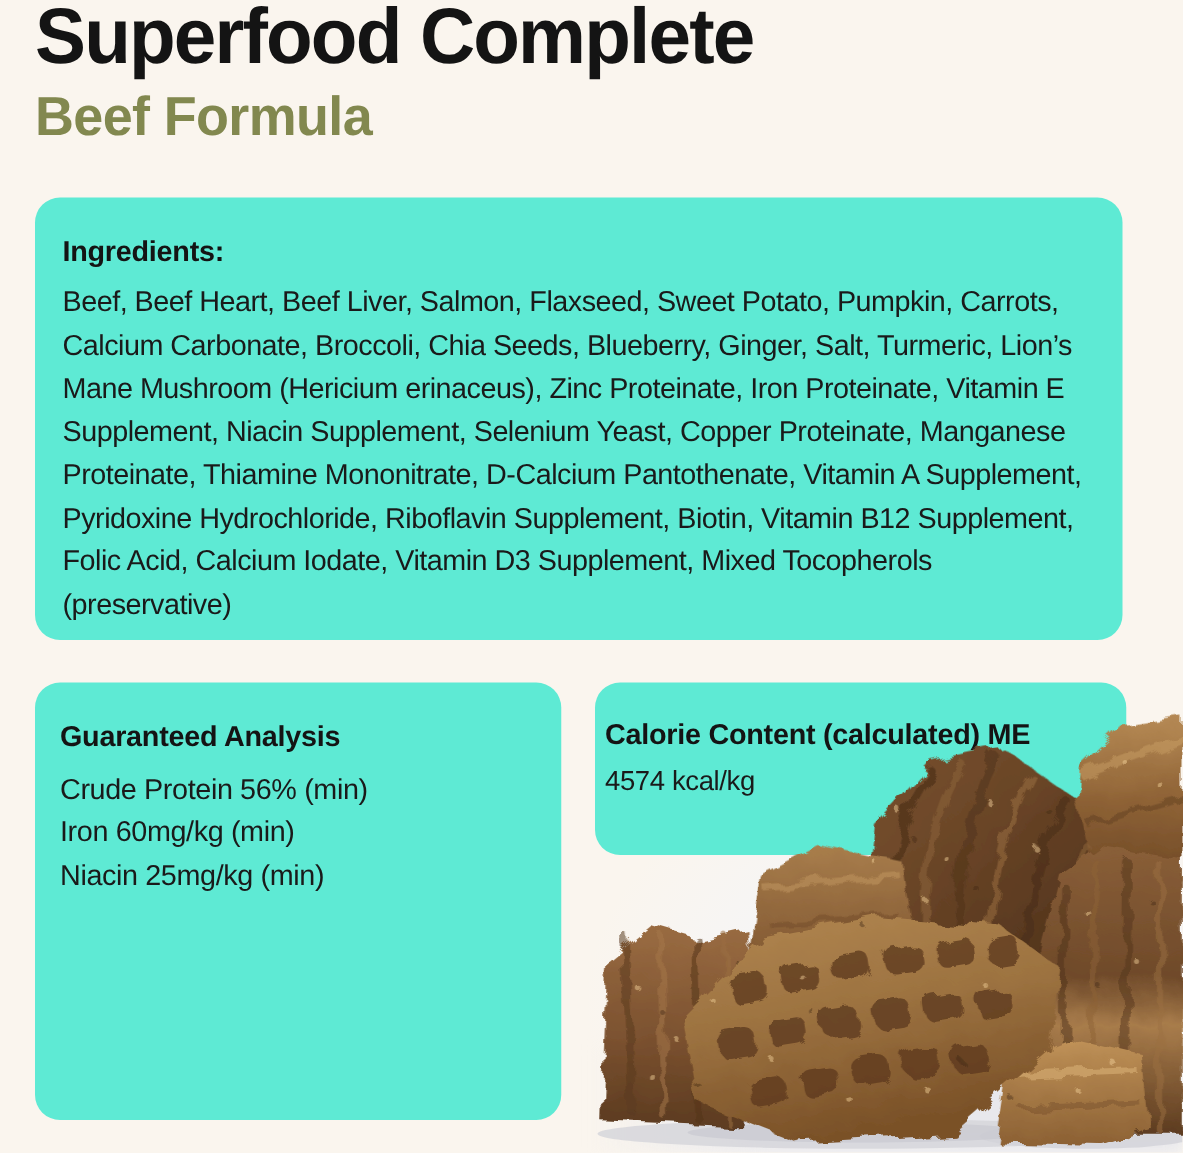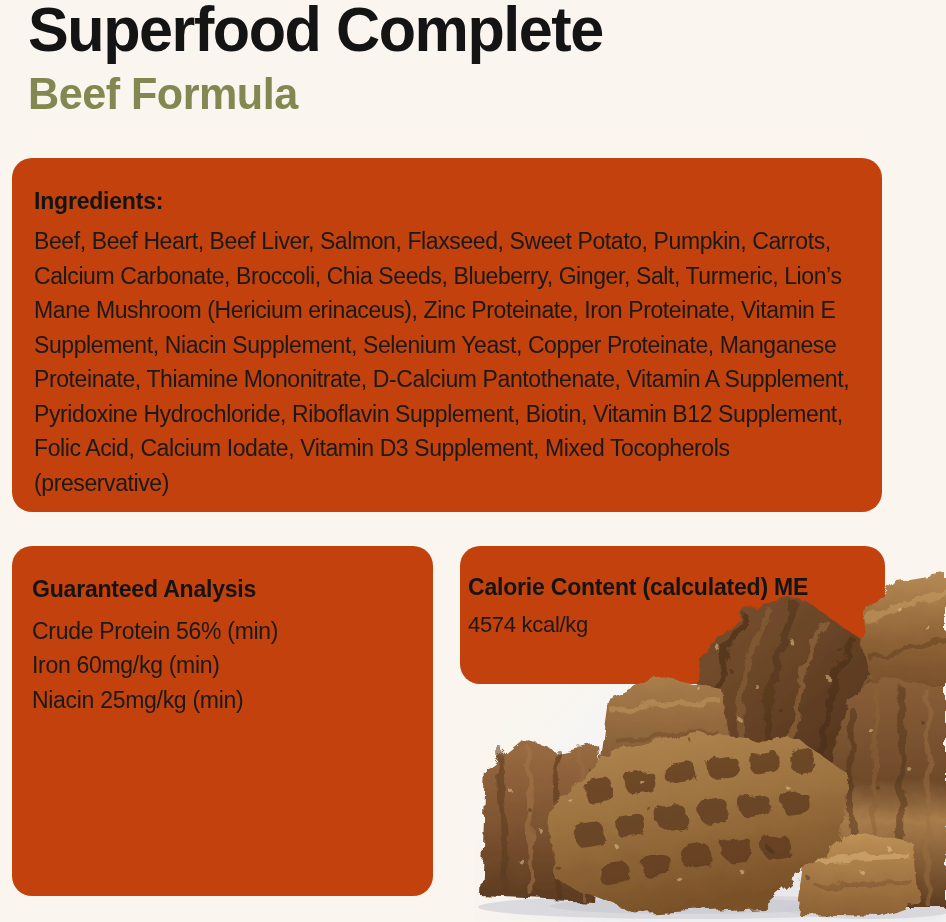--- a/index.html
+++ b/index.html
@@ -20,21 +20,21 @@
     transform:scaleX(.97);transform-origin:0 0;
   }
   .page-subtitle{
     left:28px;top:70px;
     font-size:44px;line-height:48px;font-weight:bold;
     letter-spacing:-.5px;color:#82884F;white-space:nowrap;
     transform:scaleX(.98);transform-origin:0 0;
   }
 
   
-  .panel{background:#c2410c;border-radius:20px;box-sizing:border-box;z-index:1;}
+  .panel{background:#5eead4;border-radius:20px;box-sizing:border-box;z-index:1;margin-left:16px;}
   .panel-ingredients{left:12px;top:158px;width:870px;height:354px;padding:30px 24px 0 22px;}
   .panel-analysis{left:12px;top:546px;width:421px;height:350px;padding:30px 18px 0 20px;}
   .panel-calorie{left:460px;top:546px;width:425px;height:138px;padding:28px 18px 0 8px;}
 
   .panel-heading{
     font-size:23px;line-height:26px;font-weight:bold;color:#141414;
     letter-spacing:-.2px;margin:0 0 10px 0;
   }
   .ingredients-text{
     font-size:23px;line-height:34.5px;letter-spacing:-.4px;

